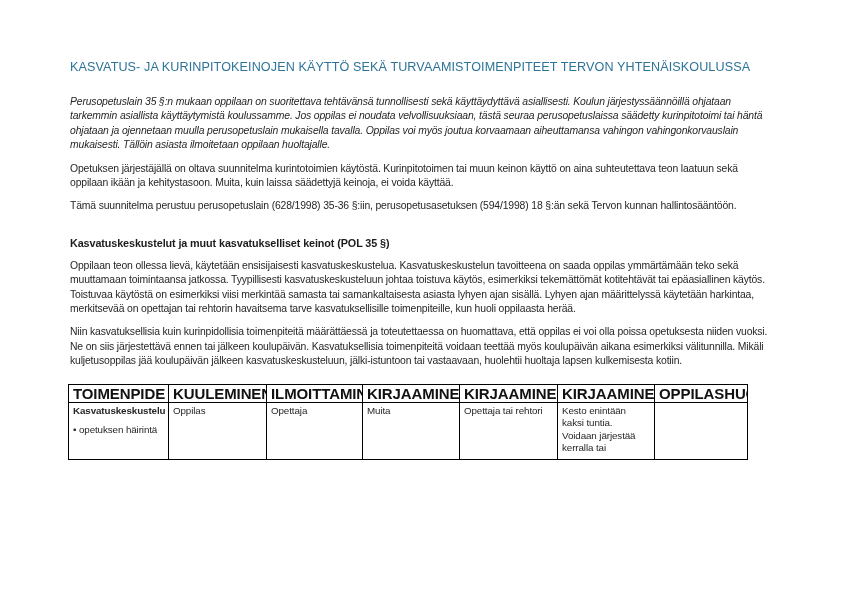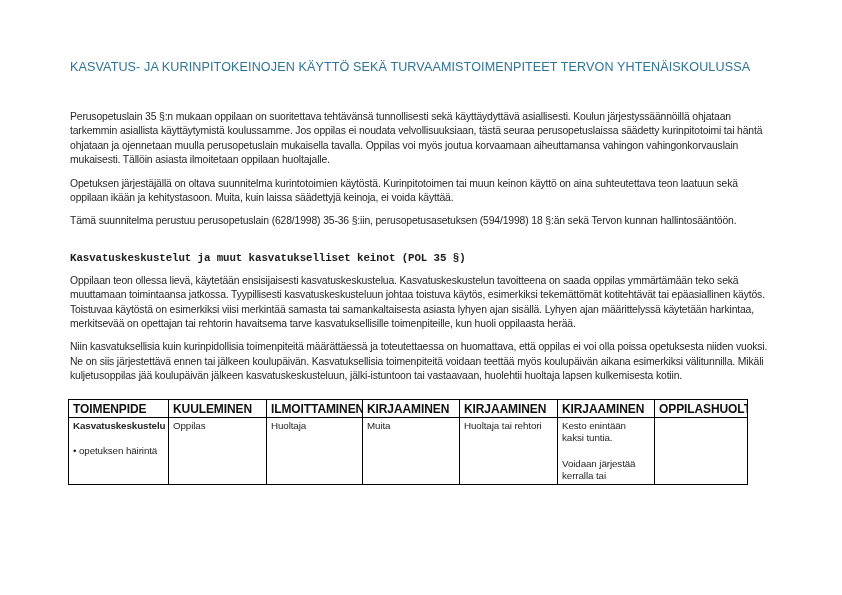--- a/index.html
+++ b/index.html
@@ -31,69 +31,68 @@
     color: #2d7498;
   }
   .para {
     margin: 0 0 9px 0;
     font-size: 10.4px;
     line-height: 14.4px;
     letter-spacing: -0.15px;
     color: #262626;
   }
   .para.first {
-    margin-top: 35px;
+    margin-top: 20px;
+    font-style: italic;
   }
   .section-heading {
     margin: 22px 0 9px 0;
     font-size: 10.8px;
     font-weight: 700;
     line-height: 14px;
     letter-spacing: -0.1px;
     color: #1c1c1c;
-    font-family: Liberation Mono, monospace;
   }
   table.doc-table {
     border-collapse: collapse;
     table-layout: fixed;
     width: 679px;
     margin-top: 15px;
     margin-left: -2px;
   }
   table.doc-table th,
   table.doc-table td {
     border: 1.2px solid #000000;
     vertical-align: top;
     text-align: left;
     padding: 2px 4px;
     overflow: hidden;
   }
   table.doc-table th {
-    font-size: 12px;
+    font-size: 15px;
     font-weight: 700;
     line-height: 12px;
     padding: 3px 4px 2px 4px;
     letter-spacing: -0.1px;
     color: #111111;
   }
   table.doc-table td {
     font-size: 9.8px;
     line-height: 12.4px;
     letter-spacing: -0.1px;
     height: 52px;
     color: #262626;
   }
   .cell-bold {
     font-weight: 700;
   }
   .cell-item {
-    margin-top: 13px;
+    margin-top: 7px;
   }
   .cell-spaced {
-    margin-top: 13px;
   }
 </style>
 </head>
 <body>
 
 <div class="page">
   <div class="content">
 
     <h1 class="doc-title">KASVATUS- JA KURINPITOKEINOJEN KÄYTTÖ SEKÄ TURVAAMISTOIMENPITEET TERVON YHTENÄISKOULUSSA</h1>
 
@@ -130,23 +129,23 @@
           <th>OPPILASHUOLTO</th>
         </tr>
       </thead>
       <tbody>
         <tr>
           <td>
             <div class="cell-bold">Kasvatuskeskustelu</div>
             <div class="cell-item">• opetuksen häirintä</div>
           </td>
           <td>Oppilas</td>
-          <td>Huoltaja</td>
+          <td>Opettaja</td>
           <td>Muita</td>
-          <td>Huoltaja tai rehtori</td>
+          <td>Opettaja tai rehtori</td>
           <td>
             <div>Kesto enintään kaksi tuntia.</div>
             <div class="cell-spaced">Voidaan järjestää kerralla tai</div>
           </td>
           <td></td>
         </tr>
       </tbody>
     </table>
 
   </div>

